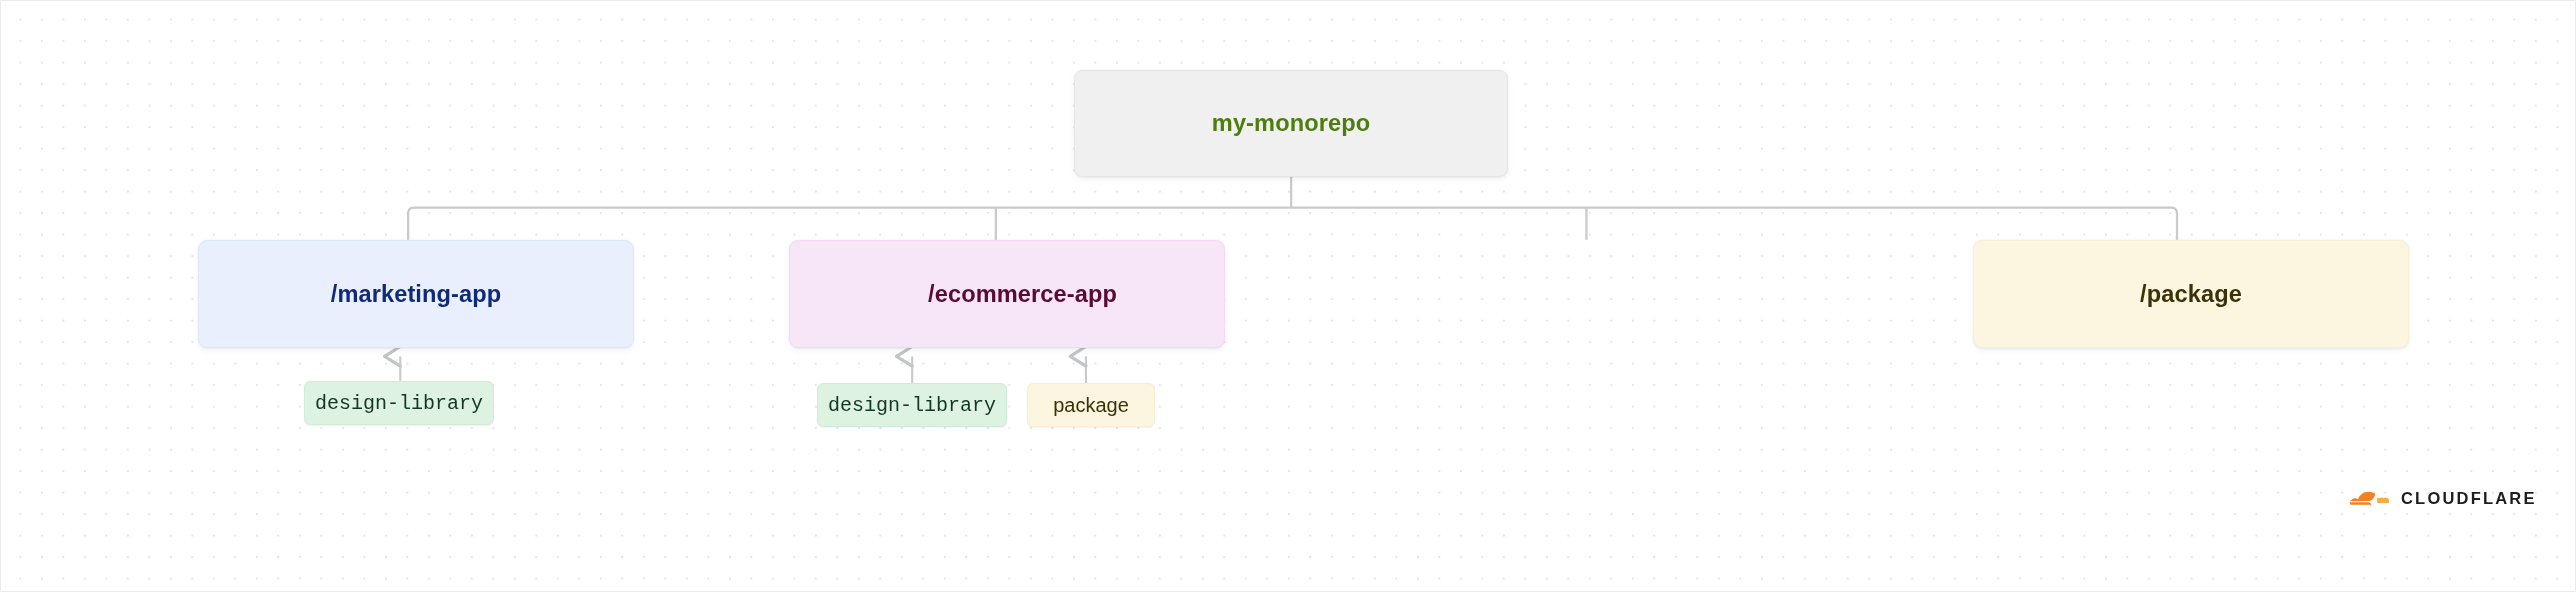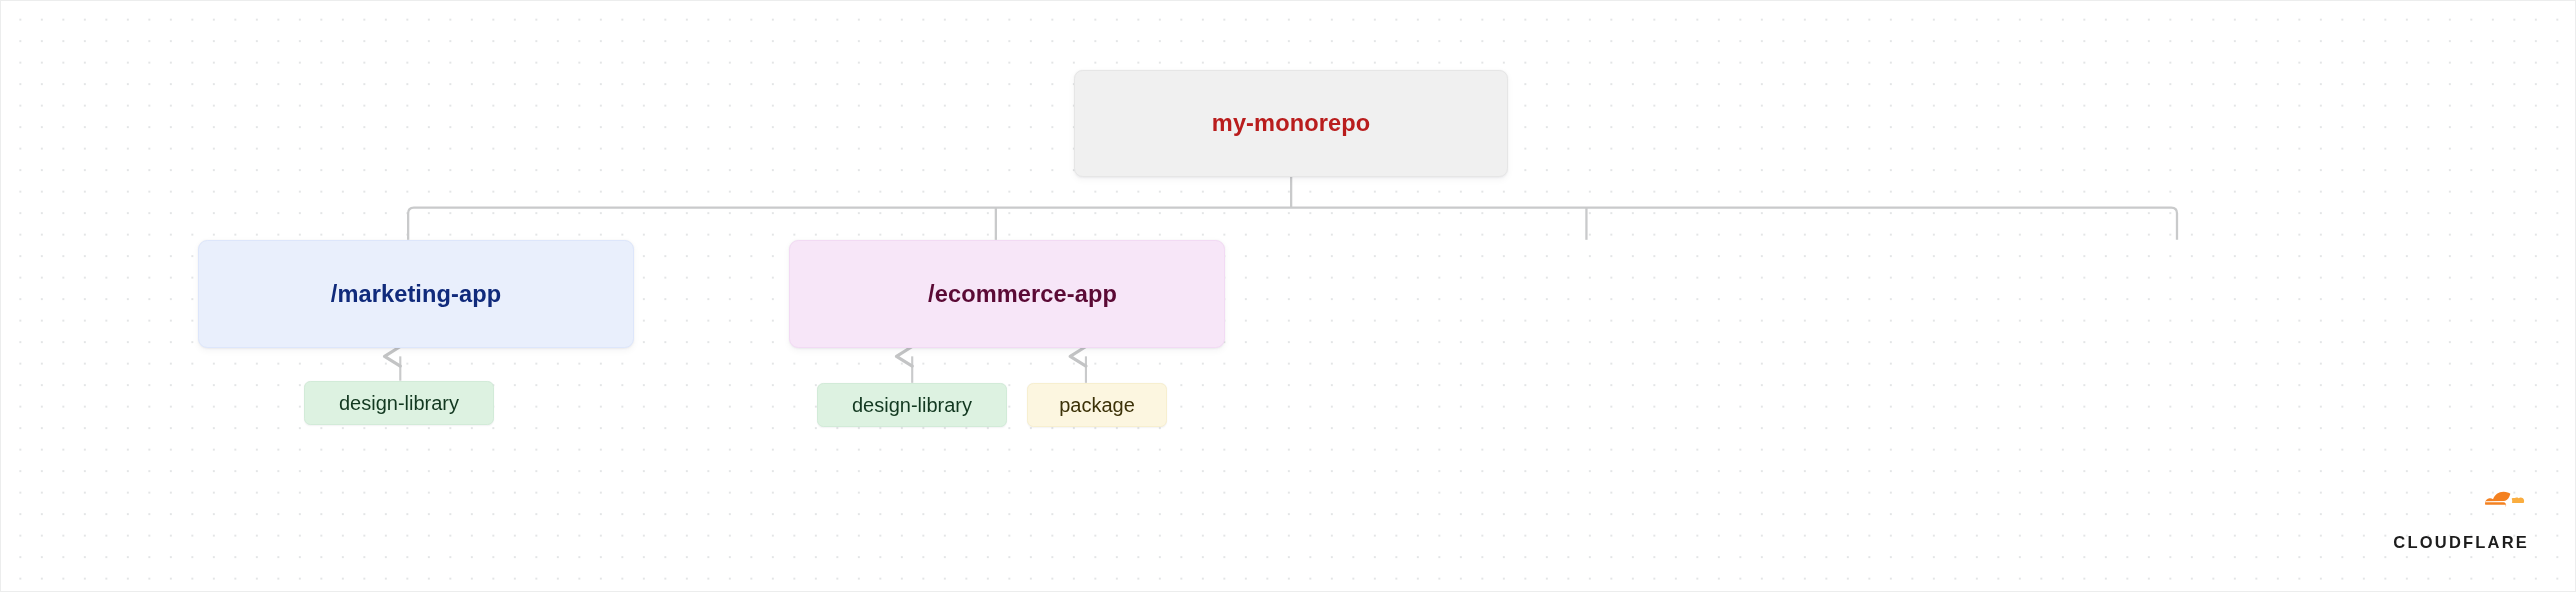--- a/index.html
+++ b/index.html
@@ -60,21 +60,21 @@
   .node.root {
     left: 1073px;
     top: 69px;
     width: 434px;
     height: 107px;
     background: #f0f0f0;
     border: 0.7px solid #e6e6e6;
   }
   .node.root .node-label {
     font-size: 23.6px;
-    color: #b91c1c;
+    color: #4d7c0f;
   }
 
   
   .node.pkgbox {
     top: 239px;
     height: 108px;
     border-radius: 9.3px;
     margin-left: 12px;
   }
   .node.pkgbox .node-label {
@@ -128,42 +128,41 @@
   }
   .chip-label {
     font-size: 20px;
     font-weight: normal;
     white-space: nowrap;
   }
   .chip.green {
     background: #ddf2e1;
     border: 0.7px solid #d2ebd8;
   }
-  .chip.green .chip-label { color: #123820; }
+  .chip.green .chip-label { color: #123820; font-family: Liberation Mono, monospace; }
   .chip.cream {
     background: #fcf6e0;
     border: 0.7px solid #f7efcf;
   }
   .chip.cream .chip-label { color: #3c3208; }
 
   .chip.dep-mk-dl  { left: 303px;  top: 380px; width: 190px; }
   .chip.dep-ec-dl  { left: 816px; top: 382px; width: 190px; }
-  .chip.dep-ec-pkg { left: 1026px; top: 382px; width: 140px; }
+  .chip.dep-ec-pkg { left: 1026px; top: 382px; width: 128px; }
 
   
   #cf-logo {
     position: absolute;
     left: 2349px;
     top: 489px;
     width: 179px;
     height: 34px;
     display: flex;
-    align-items: flex-end;
-    gap: 20px;
-    flex-direction: column;
+    align-items: flex-start;
+    gap: 7px;
   }
   #cf-logo .cf-mark { flex: 0 0 auto; }
   #cf-logo .cf-word {
     font-size: 16.5px;
     font-weight: bold;
     letter-spacing: 2.2px;
     color: #1d1d1d;
     line-height: 1;
   }
 </style>
@@ -203,20 +202,23 @@
 
   <div class="node pkgbox marketing">
     <span class="node-label">/marketing-app</span>
   </div>
 
   <div class="node pkgbox ecommerce">
     <span class="node-label">/ecommerce-app</span>
   </div>
 
 
+  <div class="node pkgbox package">
+    <span class="node-label">/package</span>
+  </div>
 
   <div class="chip green dep-mk-dl">
     <span class="chip-label">design-library</span>
   </div>
 
   <div class="chip green dep-ec-dl">
     <span class="chip-label">design-library</span>
   </div>
 
   <div class="chip cream dep-ec-pkg">

